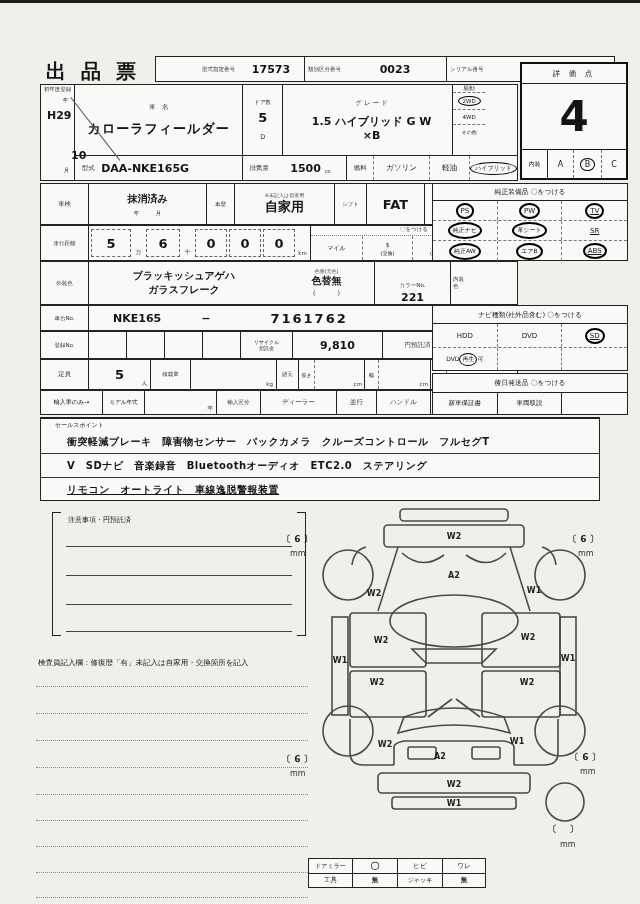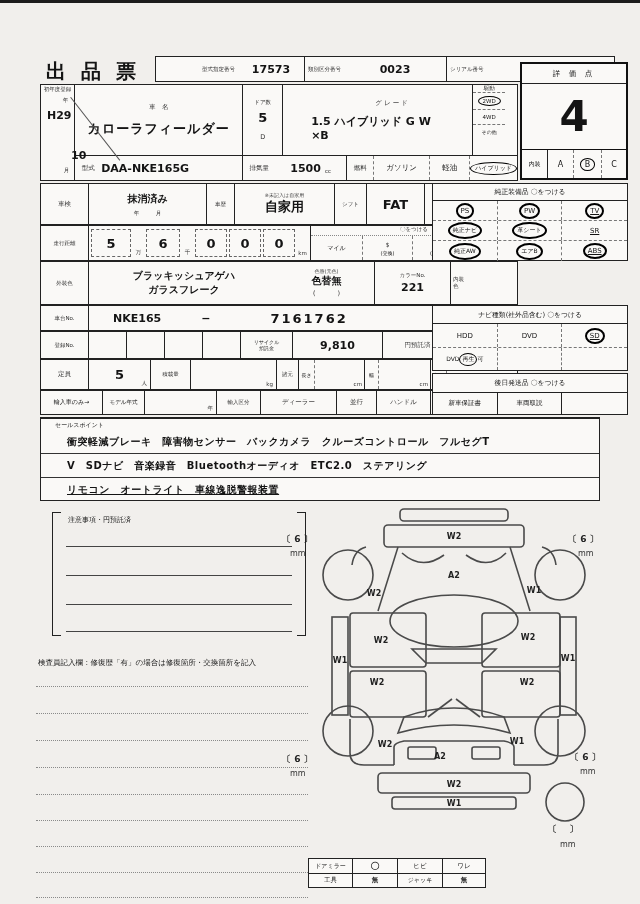--- a/index.html
+++ b/index.html
@@ -72,21 +72,21 @@
       <div style="height:71px; display:flex; border-bottom:1px solid #222;">
         <div class="cell" style="width:168px;">
           <div class="lab">車　名</div>
           <div class="big" style="letter-spacing:1px; margin-top:8px;">カローラフィールダー</div>
         </div>
         <div class="cell" style="width:40px; position:relative;">
           <div class="lab5">ドア数</div>
           <div class="big" style="margin-top:4px;">5</div>
           <div class="lab" style="margin-top:8px;">D</div>
         </div>
-        <div class="cell" style="width:170px; align-items:flex-start; padding-left:8px;margin-left:20px;">
+        <div class="cell" style="width:170px; align-items:center; padding-left:8px;">
           <div class="lab" style="align-self:center;">グ レ ー ド</div>
           <div class="val" style="margin-top:6px;">1.5 ハイブリッド G W</div>
           <div class="val">×B</div>
         </div>
         <div class="cell" style="width:32px; justify-content:flex-start;">
           <div class="lab5" style="border-bottom:1px dashed #777; width:100%; text-align:center;">駆動</div>
           <div style="font-size:5.5px; padding:3px 0; border-bottom:1px dashed #777; width:100%; text-align:center;"><span class="circ">2WD</span></div>
           <div style="font-size:5.5px; padding:4px 0; border-bottom:1px dashed #777; width:100%; text-align:center;"><span>4WD</span></div>
           <div style="font-size:5px; padding:4px 0; width:100%; text-align:center;"><span>その他</span></div>
         </div>
@@ -201,21 +201,21 @@
       </div>
     <div class="cell" style="width:190px; border-right:none;">
       <span style="font-weight:bold; font-size:10px;">ブラッキッシュアゲハ</span>
       <span style="font-weight:bold; font-size:10px;">ガラスフレーク</span>
     </div>
     <div class="cell" style="width:96px;">
       <span style="font-size:5px; color:#444;">色替(元色)</span>
       <span style="font-weight:bold; font-size:10px;">色替無</span>
       <span style="font-size:7px;">（　　　）</span>
     </div>
-    <div class="cell" style="width:76px;">
+    <div class="cell" style="width:76px;justify-content:flex-end;">
       <span class="lab5">カラーNo.</span>
       <span class="val" style="margin-top:2px;">221</span>
     </div>
     <div class="cell" style="flex:1; flex-direction:row; justify-content:flex-start;">
       <span class="lab5" style="width:14px; padding-left:2px;">内装色</span>
       <span class="val"></span>
     </div>
   </div>
 
   <div class="abs bordered flex" style="left:40px; top:305px; width:478px; height:26px; align-items:center;">
@@ -398,21 +398,21 @@
   <div class="abs" style="left:52px; top:512px; width:254px; height:124px;">
     <div class="abs" style="left:0; top:0; bottom:0; width:9px; border:1.5px solid #222; border-right:none; background:transparent;"></div>
     <div class="abs" style="right:0; top:0; bottom:0; width:9px; border:1.5px solid #222; border-left:none; background:transparent;"></div>
     <div class="abs" style="left:16px; top:3px; font-size:7px;">注意事項・円預託済</div>
     <div class="line4" style="top:34px;"></div>
     <div class="line4" style="top:63px;"></div>
     <div class="line4" style="top:92px;"></div>
     <div class="line4" style="top:119px;"></div>
   </div>
 
-  <div class="abs" style="left:38px; top:658px; font-size:7.5px;">検査員記入欄：修復歴「有」の場合は修復箇所・交換箇所を記入</div>
+  <div class="abs" style="left:38px; top:658px; font-size:7.5px;">検査員記入欄：修復歴「有」未記入は自家用・交換箇所を記入</div>
   <div class="dotline" style="top:686px;"></div>
   <div class="dotline" style="top:713px;"></div>
   <div class="dotline" style="top:740px;"></div>
   <div class="dotline" style="top:767px;"></div>
   <div class="dotline" style="top:794px;"></div>
   <div class="dotline" style="top:820px;"></div>
   <div class="dotline" style="top:846px;"></div>
   <div class="dotline" style="top:872px;"></div>
   <div class="dotline" style="top:897px;"></div>
 

